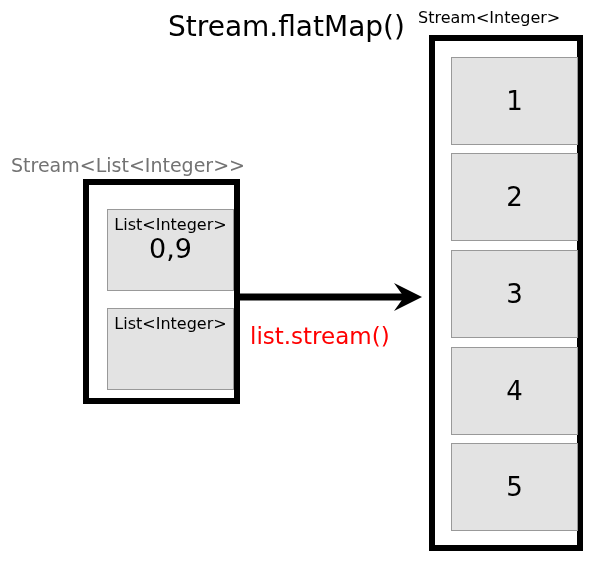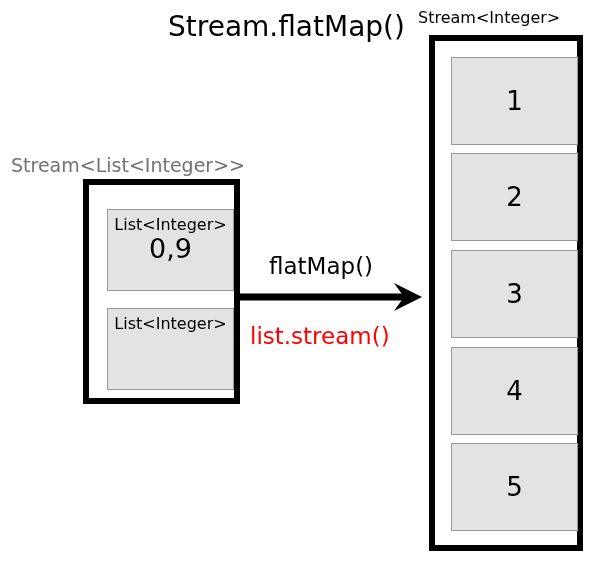--- a/index.html
+++ b/index.html
@@ -182,21 +182,20 @@
     <div class="cell cell-left cell-left-1">
       <div class="cell-type">List&lt;Integer&gt;</div>
       <div class="cell-value">0,9</div>
     </div>
 
     <div class="cell cell-left cell-left-2">
       <div class="cell-type">List&lt;Integer&gt;</div>
     </div>
   </div>
 
-  <div class="arrow-label-top">flatMap()</div>
 
   <div class="arrow-wrap">
     <svg width="190" height="28" viewBox="0 0 190 28" aria-hidden="true">
       <line x1="2" y1="14" x2="172" y2="14" stroke="#000000" stroke-width="7"></line>
       <polygon points="162,0 190,14 162,28 172,14" fill="#000000"></polygon>
     </svg>
   </div>
 
   <div class="arrow-label-bottom">list.stream()</div>
 

